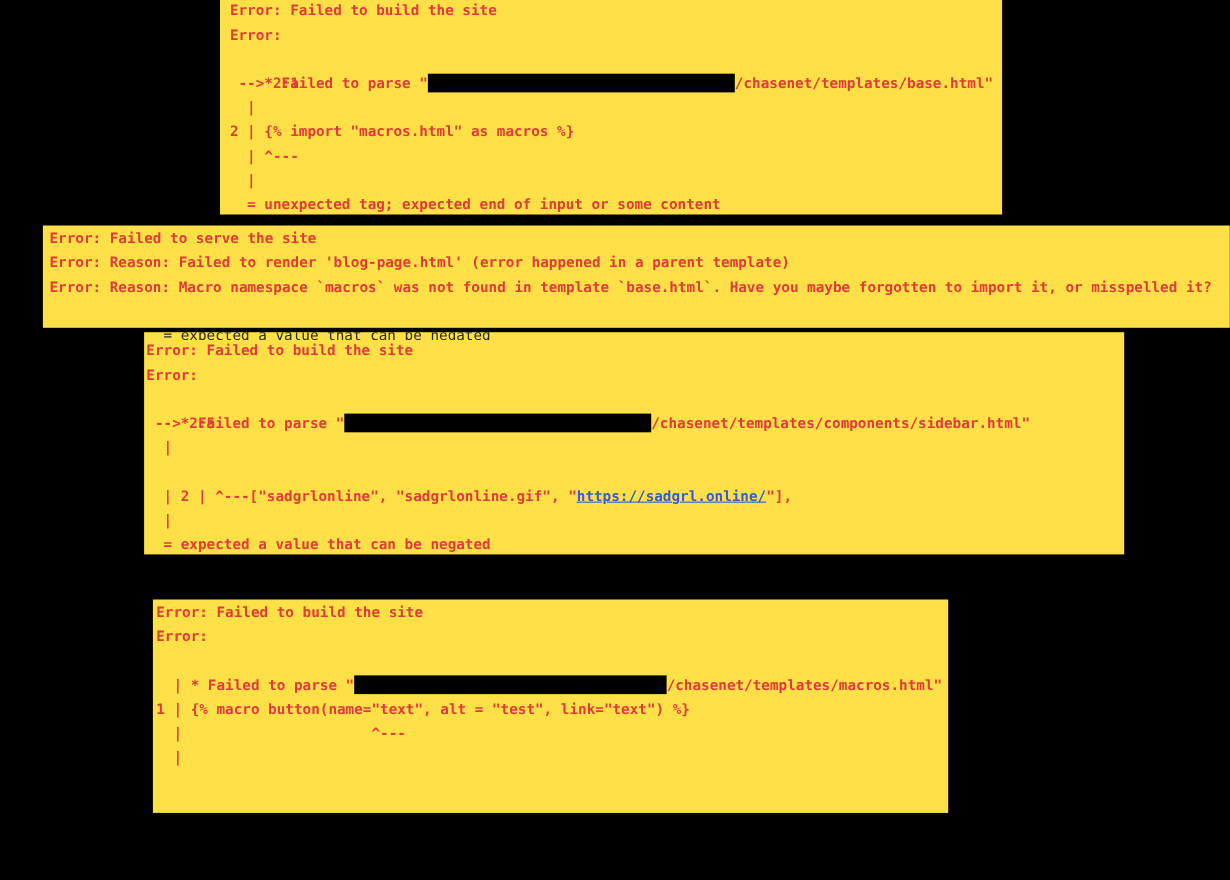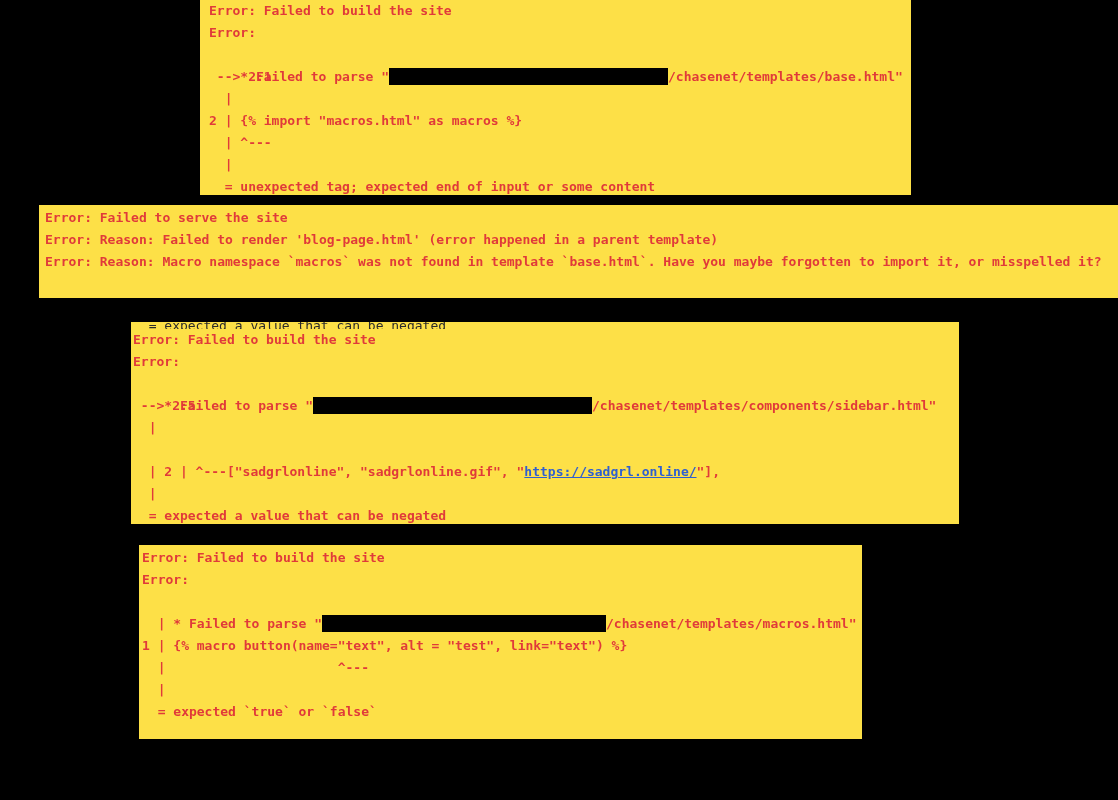--- a/index.html
+++ b/index.html
@@ -64,22 +64,22 @@
     top: 205px;
     width: 1110px;
     height: 93px;
     padding: 2px 0 0 6px;
     margin-left: 36px;
   }
 
   
   #panel-build-sidebar {
     left: 131px;
-    top: 322px;
-    width: 828px;
+    top: 302px;
+    width: 891px;
     height: 202px;
     padding: 0 4px 0 2px;
   }
   #panel-build-sidebar .clipped-line {
     height: 7px;
     line-height: 7px;
     overflow: hidden;
     color: #2a2a2a;
     font-size: 13px;
     white-space: pre;
@@ -154,14 +154,13 @@
   <div class="line">Error:</div>
 
   <div class="line">
     <span>* Failed to parse "</span><span class="redact" style="width:284px"></span><span>/chasenet/templates/macros.html"</span>
   </div>
 
   <div class="line">  |</div>
   <div class="line">1 | {% macro button(name="text", alt = "test", link="text") %}</div>
   <div class="line">  |                      ^---</div>
   <div class="line">  |</div>
-  <div class="line">  = expected `true` or `false`</div>
 </div>
 
 </body></html>

